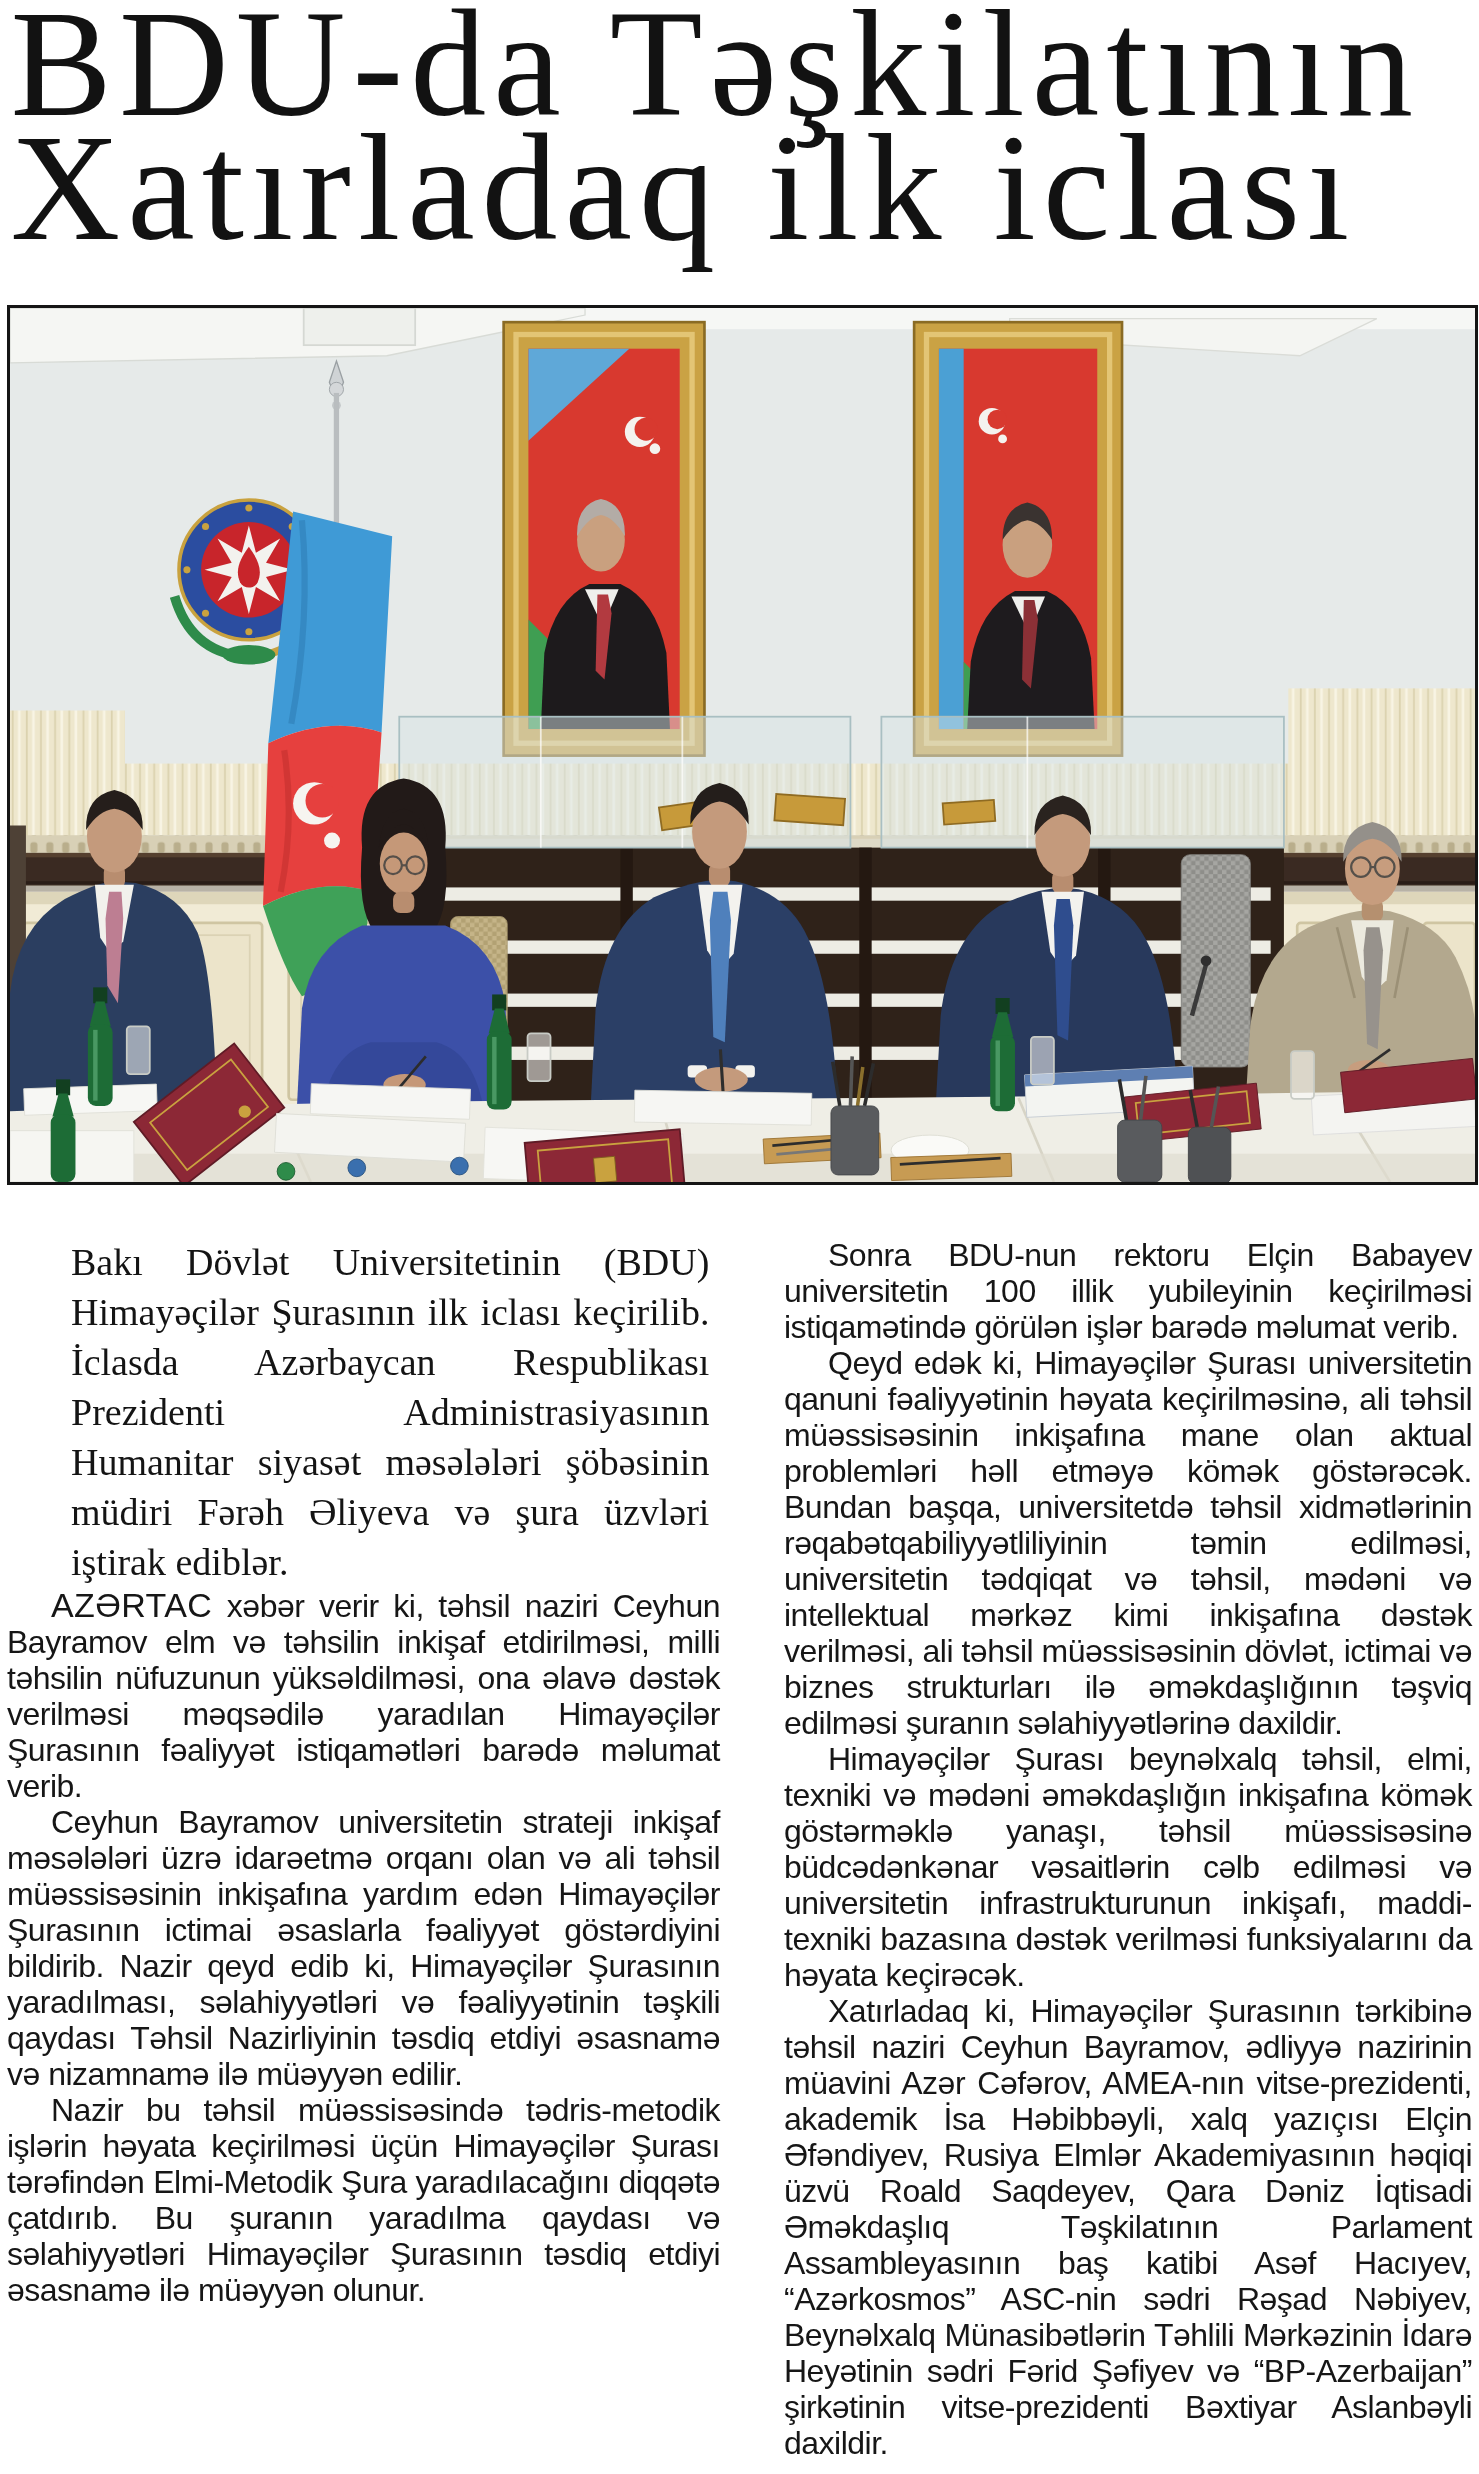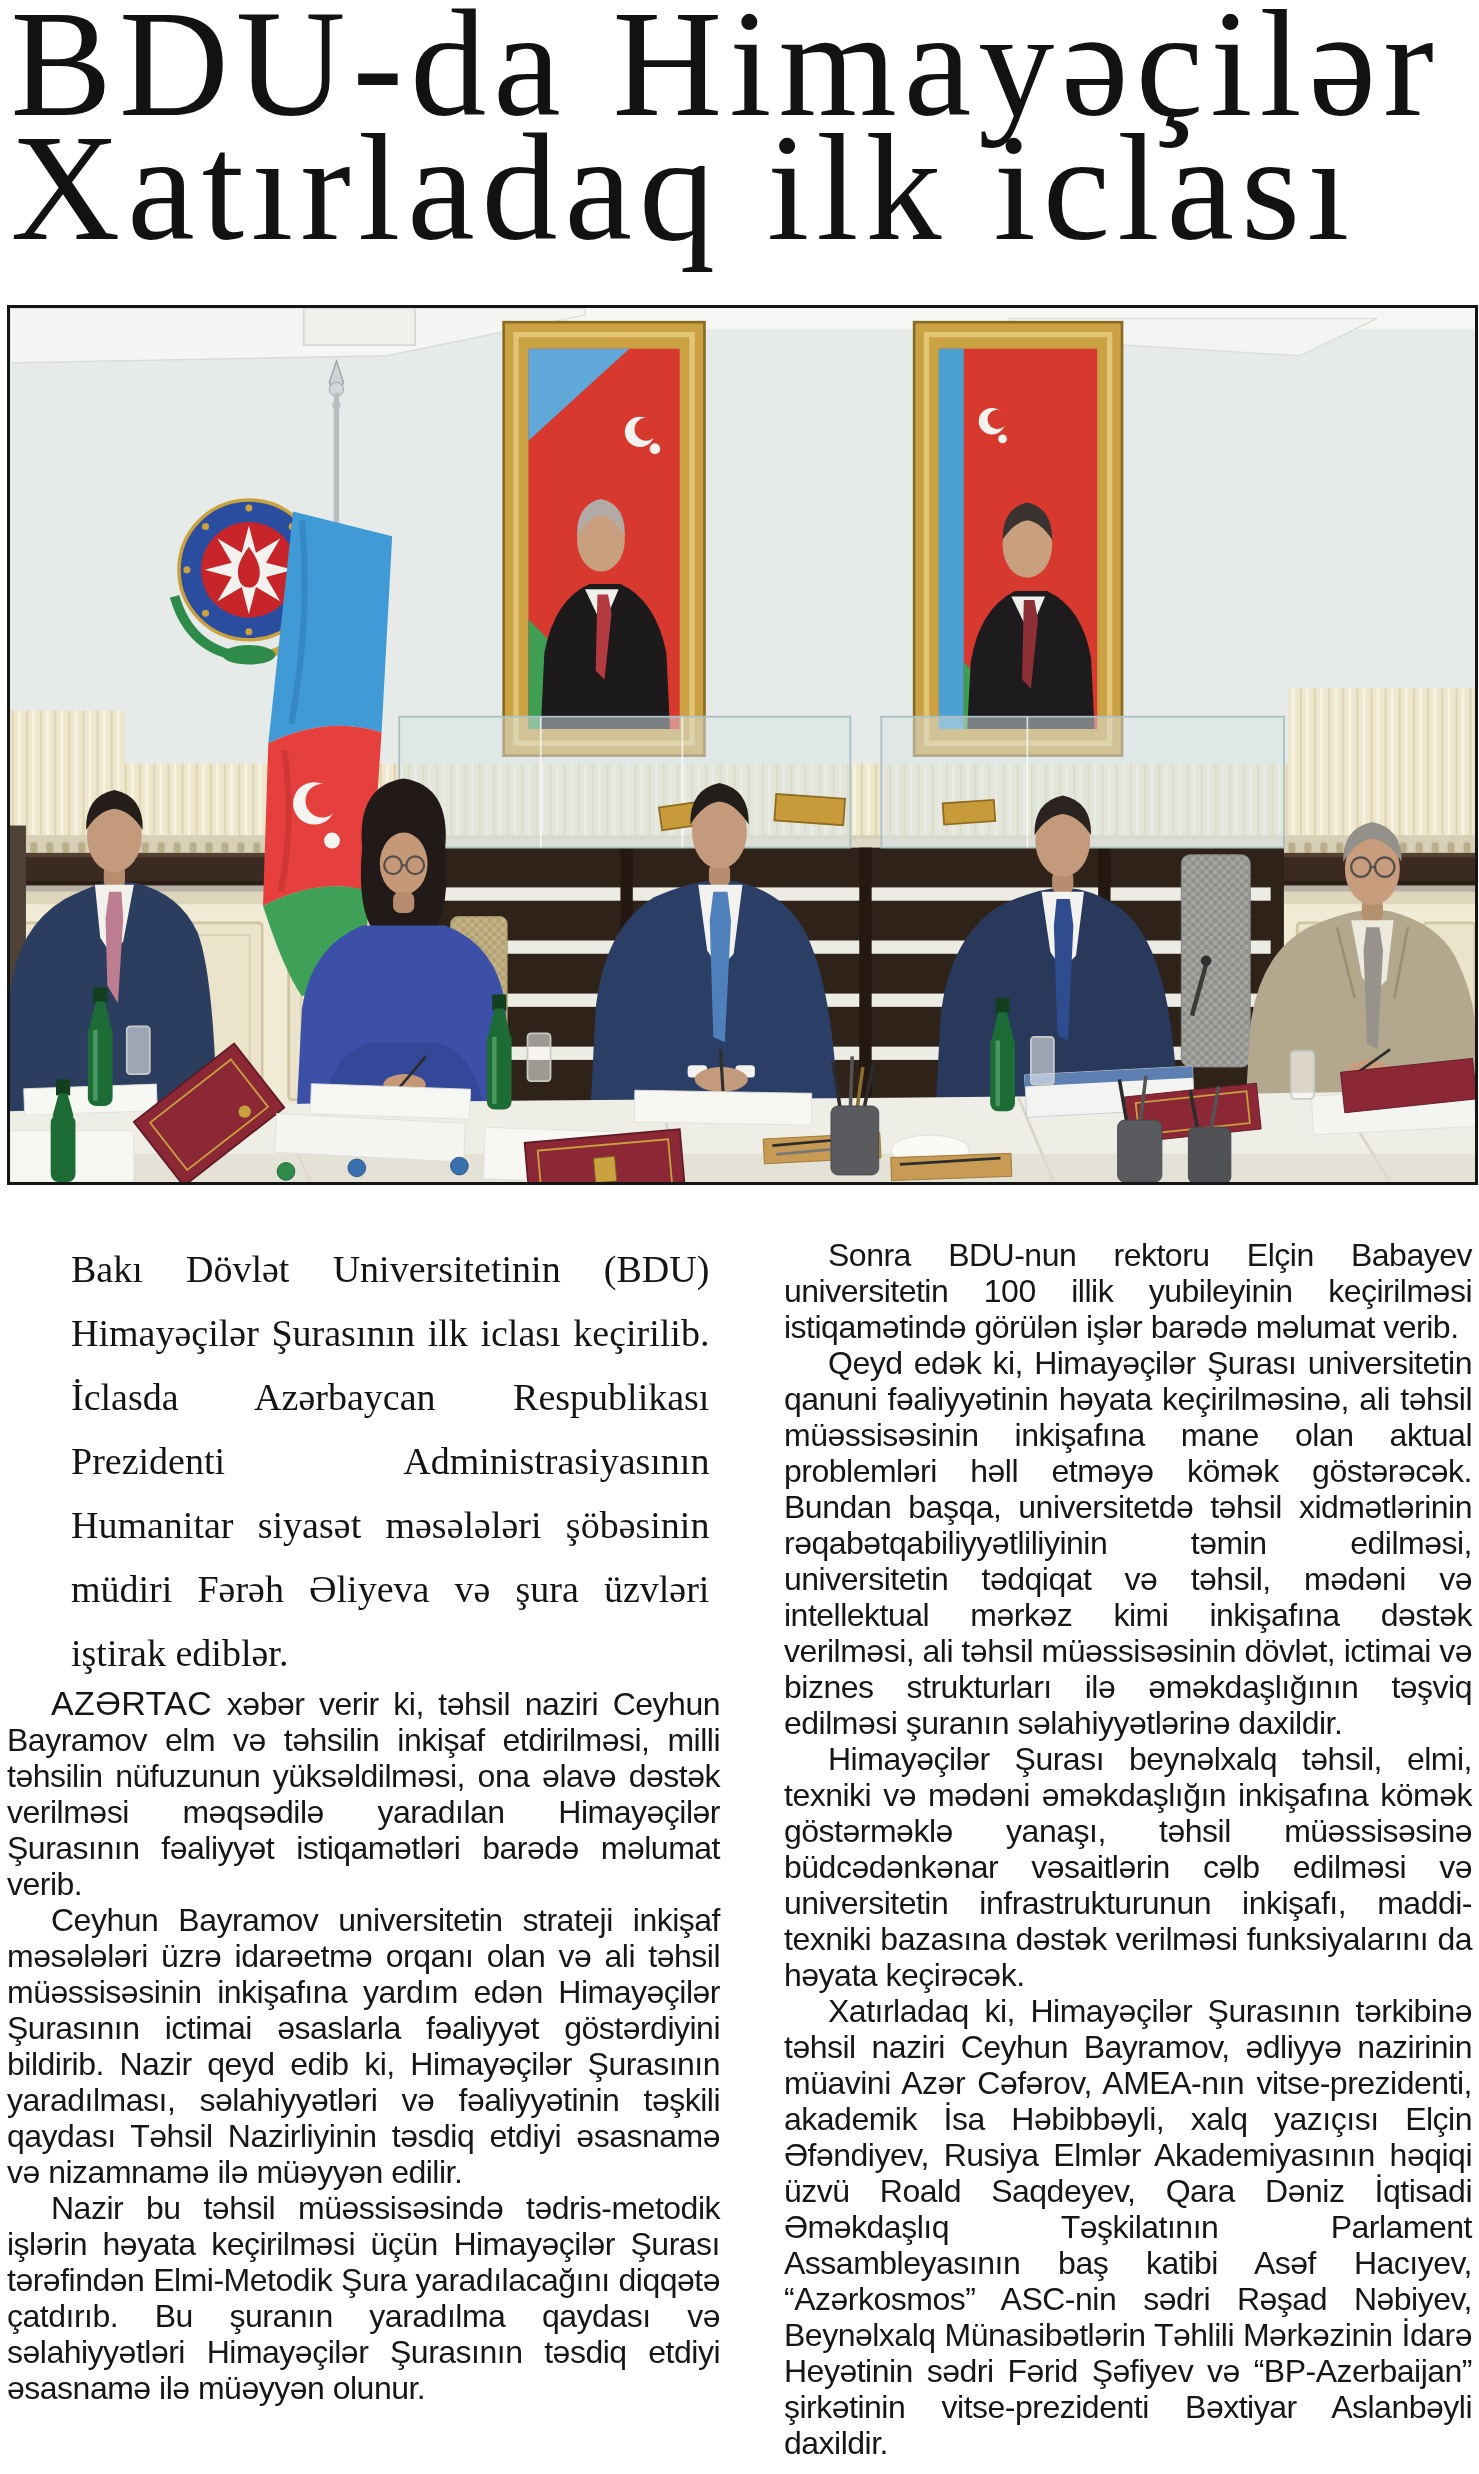--- a/index.html
+++ b/index.html
@@ -37,21 +37,21 @@
     left: 7px; top: 1237px;
     width: 1465px;
     display: flex;
   }
   .col { box-sizing: border-box; }
   #col-left  { width: 713px; margin-right: 64px; }
   #col-right { width: 688px; }
   .lede {
     font-family: "Liberation Serif", serif;
     font-size: 38px;
-    line-height: 64px;
+    line-height: 50px;
     text-align: justify;
     margin: 0 10.6px 0 64px;
     color: #141414;
   }
   .bodytext p {
     font-family: "Liberation Sans", sans-serif;
     font-size: 32px;
     line-height: 36px;
     letter-spacing: -0.5px;
     text-align: justify;
@@ -60,21 +60,21 @@
     color: #161616;
   }
   .agency { font-size: 34px; letter-spacing: 0.4px; }
 </style>
 </head>
 <body>
 
 <div id="page">
 
   <div id="headline">
-    <div>BDU-da Himayəçilər</div>
+    <div>BDU-da Təşkilatının</div>
     <div>Xatırladaq ilk iclası</div>
   </div>
 
   <div id="photo-figure">
     <svg viewBox="0 0 1656 988" preserveAspectRatio="none">
       <defs>
         <pattern id="stripes" width="16" height="12" patternUnits="userSpaceOnUse">
           <rect width="16" height="12" fill="#eee7cd"></rect>
           <rect x="2" width="2" height="12" fill="#dbd2af"></rect>
           <rect x="9" width="3" height="12" fill="#f8f4e4"></rect>

